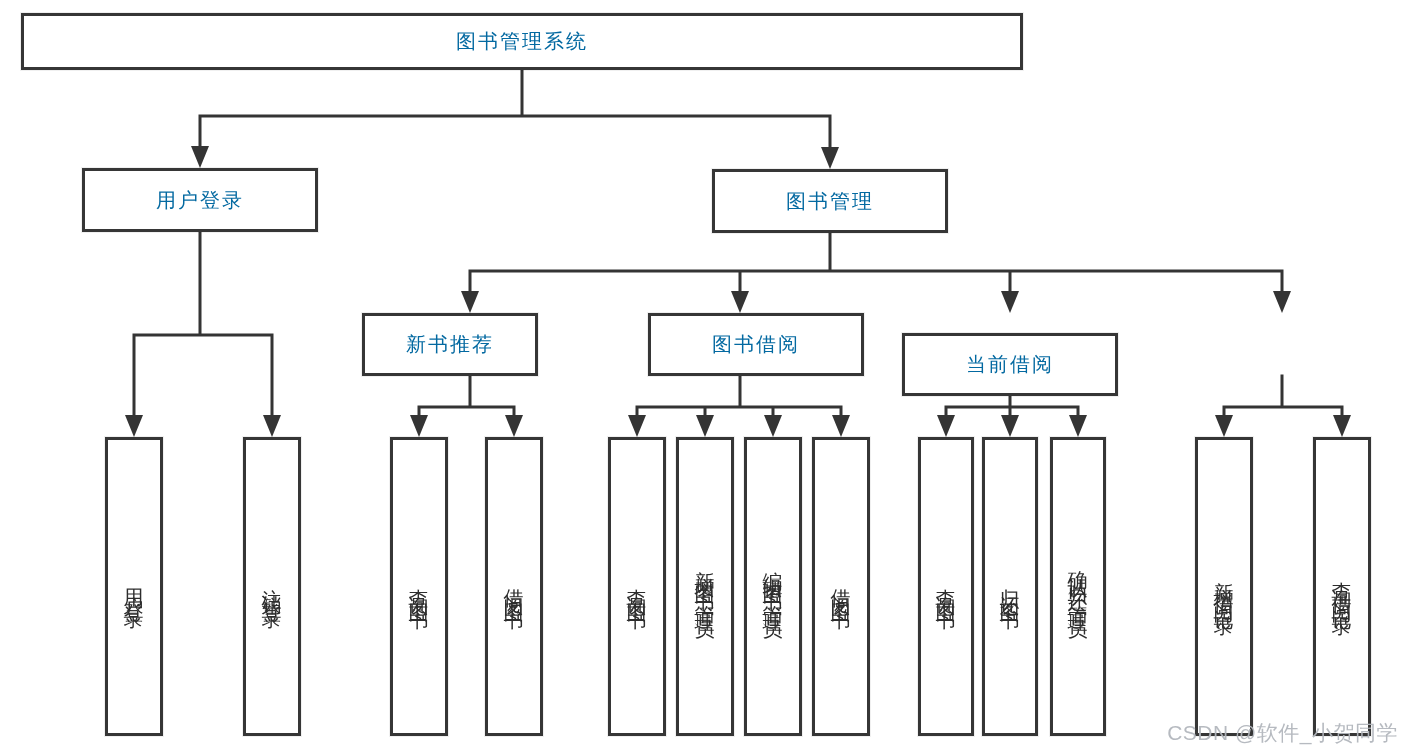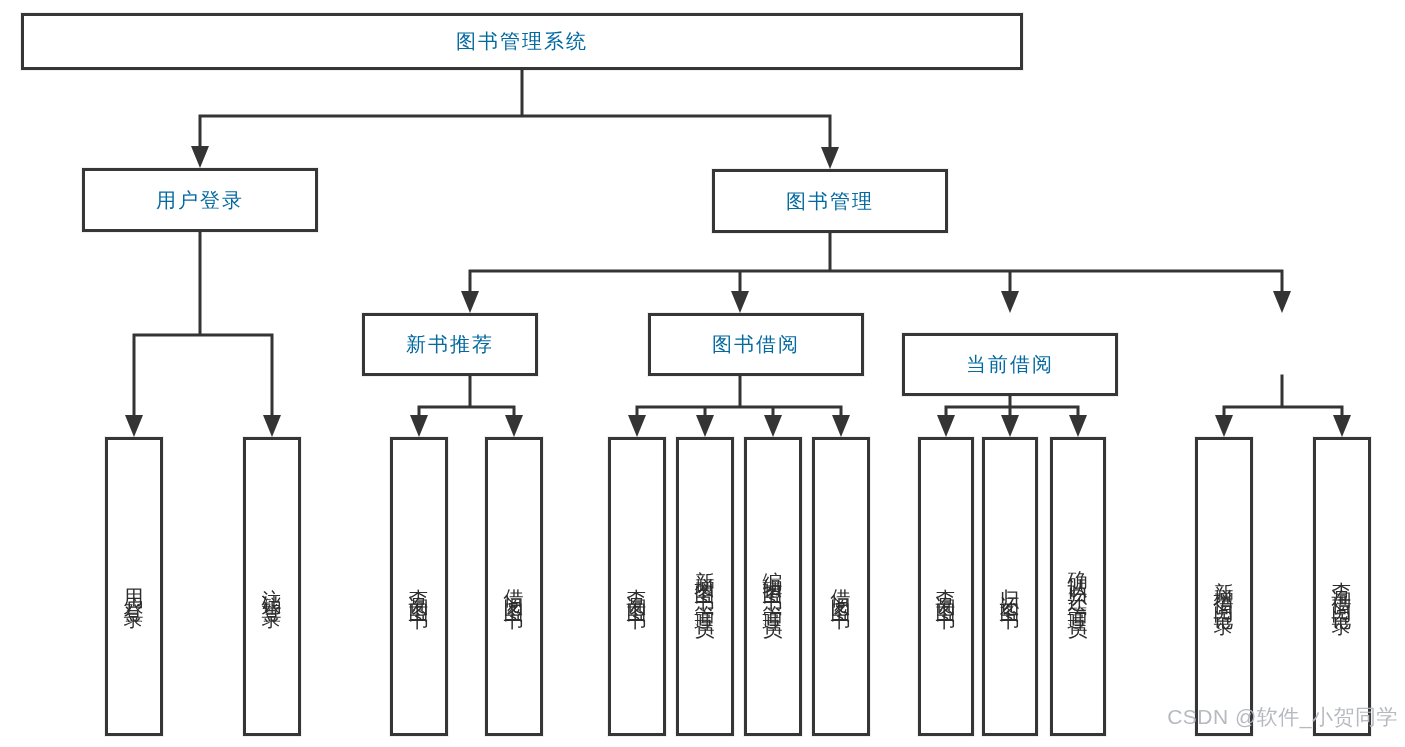--- a/index.html
+++ b/index.html
@@ -61,21 +61,21 @@
   .l-nr1 { left: 390px; }  .l-nr2 { left: 485px; }
   .l-bb1 { left: 608px; }  .l-bb2 { left: 676px; }
   .l-bb3 { left: 744px; }  .l-bb4 { left: 812px; }
   .l-cb1 { left: 918px; width: 56px; }
   .l-cb2 { left: 982px; width: 56px; }
   .l-cb3 { left: 1050px; width: 56px; }
   .l-br1 { left: 1195px; } .l-br2 { left: 1313px; }
   .watermark {
     position: absolute;
     right: 7px;
-    bottom: 16px;
+    bottom: 0;
     font-size: 21px;
     letter-spacing: 0.5px;
     color: rgba(178, 182, 189, 0.95);
     z-index: 3;
     white-space: nowrap;
   }
 </style>
 </head>
 <body>
 

